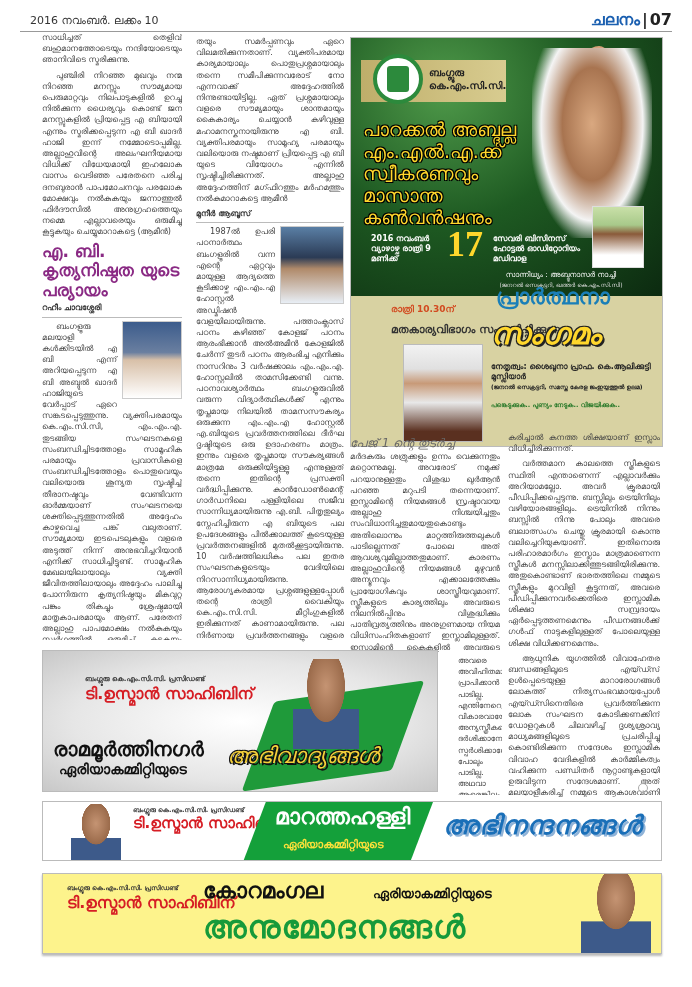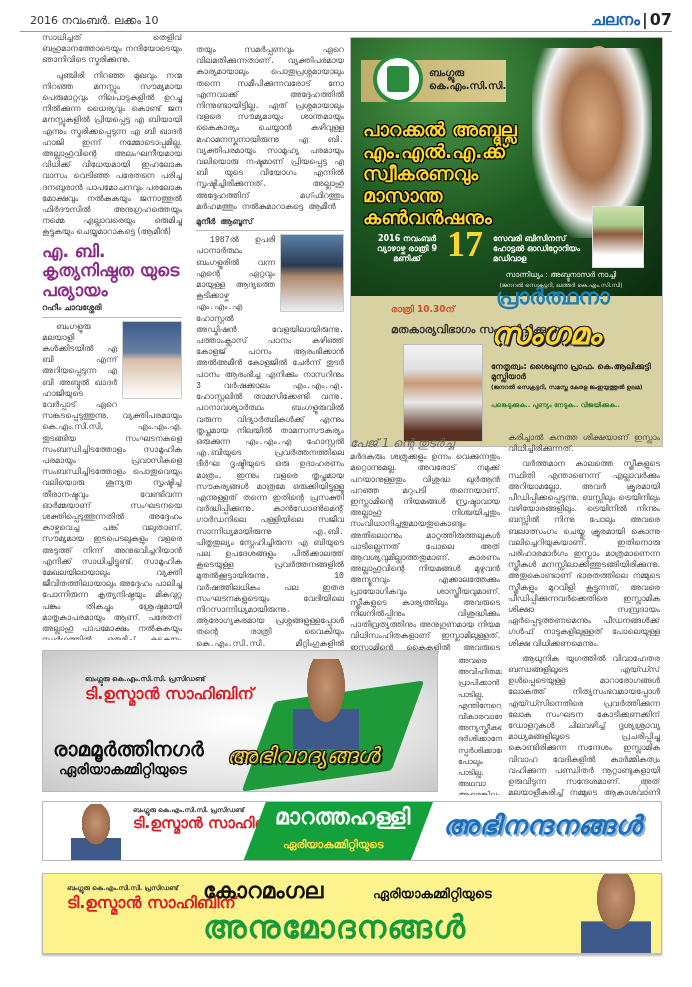--- a/index.html
+++ b/index.html
@@ -11,43 +11,43 @@
   .header .mast { position: absolute; right: 0; top: 0; font-size: 16px; font-weight: bold; }
   .header .mast .brand { color: #1a5fb0; margin-left: 26px; }
   .header .mast .sep { color: #333; margin: 0 2px; }
   .header .mast .pg { color: #222; margin-top: 23px; }
 
   .col { position: absolute; font-size: 8.2px; line-height: 11.2px; color: #444; text-align: justify; overflow: hidden; }
   .col p { margin-bottom: 4px; text-indent: 14px; }
   .col p.noindent { text-indent: 0; }
 
   .col1 { left: 42px; top: 32px; width: 140px; height: 608px; }
-  .col2 { left: 196px; top: 44px; width: 148px; height: 608px; font-family: Liberation Mono, monospace; }
+  .col2 { left: 196px; top: 36px; width: 148px; height: 608px; }
 
   .hl { font-weight: bold; line-height: 1.15; text-indent: 0 !important; text-align: left; }
   .hl-purple { color: #8a2a84; font-size: 17px; margin: 4px 0 2px 0; }
   .hl-blue { color: #1c6fb5; font-size: 17px; margin: 4px 0 2px 0; }
   .byline { font-size: 8px; font-weight: bold; color: #333; margin-bottom: 3px; text-indent: 0 !important; border-bottom: 1px solid #bbb; padding-bottom: 3px; }
 
   .photo { float: right; margin: 0 0 3px 5px; background: linear-gradient(160deg,#6b8db5 0%,#3d5f86 60%,#e4e4e4 100%); border: 1px solid #ccc; }
   .photo.p1 { width: 60px; height: 78px; background: linear-gradient(180deg,#3c5c8c 0%,#6a7fa0 40%,#d8c0a8 50%,#ffffff 100%); }
   .photo.p3 { width: 64px; height: 78px; background: linear-gradient(180deg,#5a7fa5 0%,#2b3b55 40%,#b08a6a 55%,#e8eef5 100%); }
 
   
   .ad-main { position: absolute; left: 350px; top: 37px; width: 313px; height: 410px; border: 1px solid #bbb; overflow: hidden; }
   .ad-top { position: absolute; left: 0; top: 0; width: 100%; height: 258px; background: radial-gradient(ellipse at 30% 20%, #4f9a4a 0%, #1e5a22 45%, #0c2a10 100%); }
   .ad-logo-band { position: absolute; left: 10px; top: 22px; width: 145px; height: 42px; background: linear-gradient(90deg,#bfae6a,#d8cc90); }
   .ad-logo { position: absolute; left: 22px; top: 16px; width: 50px; height: 50px; border-radius: 50%; background: #ffffff; border: 4px solid #2c8a3c; }
   .ad-logo-inner { position: absolute; left: 10px; top: 8px; width: 22px; height: 26px; background: #2c8a3c; border-radius: 3px; }
   .ad-org { position: absolute; left: 78px; top: 28px; font-size: 10px; font-weight: bold; color: #222; line-height: 13px; }
-  .ad-title { position: absolute; left: 12px; top: 80px; width: 190px; font-size: 19px; font-weight: bold; color: #ffd72c; line-height: 22px; text-shadow: 1px 1px 0 #000, -1px -1px 0 #000, 1px -1px 0 #000, -1px 1px 0 #000; }
+  .ad-title { position: absolute; left: 12px; top: 80px; width: 190px; font-size: 19px; font-weight: normal; color: #ffd72c; line-height: 22px; text-shadow: 1px 1px 0 #000, -1px -1px 0 #000, 1px -1px 0 #000, -1px 1px 0 #000; }
   .ad-person { position: absolute; right: 10px; top: 10px; width: 120px; height: 190px; background: radial-gradient(ellipse at 50% 40%, #d9a880 0%, #a87450 35%, #f4f4f4 60%, transparent 75%); }
   .ad-hand { position: absolute; right: 50px; top: 8px; width: 22px; height: 55px; background: #d8a37a; border-radius: 10px 10px 6px 6px; transform: rotate(-10deg); }
   .ad-inset { position: absolute; right: 18px; top: 168px; width: 52px; height: 62px; background: linear-gradient(180deg,#c9e0a8 0%,#a8c98a 30%,#8a5a3a 45%,#ffffff 80%); border: 1px solid #ddd; }
-  .ad-date { position: absolute; left: 20px; top: 196px; font-size: 8px; font-weight: bold; color: #fff; line-height: 10px; text-align: center; width: 72px; }
+  .ad-date { position: absolute; left: 20px; top: 196px; font-size: 8px; font-weight: bold; color: #fff; line-height: 10px; text-align: left; width: 72px; }
   .ad-big17 { position: absolute; left: 96px; top: 188px; font-family: Liberation Serif, serif; font-size: 36px; font-weight: bold; color: #ffd72c; line-height: 36px; }
   .ad-venue { position: absolute; left: 142px; top: 196px; font-size: 8px; font-weight: bold; color: #fff; line-height: 10px; width: 90px; }
   .ad-presence { position: absolute; left: 110px; top: 232px; width: 200px; font-size: 7.5px; color: #fff; line-height: 10px; text-align: center; }
   .ad-presence small { display: block; font-size: 6px; color: #ddd; }
 
   .ad-bottom { position: absolute; left: 0; top: 258px; width: 100%; height: 152px; background: #d8d2a2; }
   .ad-time { position: absolute; left: 40px; top: 8px; font-size: 9px; font-weight: bold; color: #d24a20; }
   .ad-dept { position: absolute; left: 40px; top: 28px; font-size: 11px; font-weight: bold; color: #333; line-height: 12px; }
   .ad-scholar { position: absolute; left: 52px; top: 48px; width: 80px; height: 98px; background: linear-gradient(180deg,#f2f2f2 0%,#e0e0e0 25%,#c89a78 40%,#e8e8e8 60%,#5a3020 90%); border: 1px solid #bbb; }
   .ad-prarthana { position: absolute; left: 145px; top: -12px; font-size: 22px; font-weight: bold; color: #1a7fb8; }

